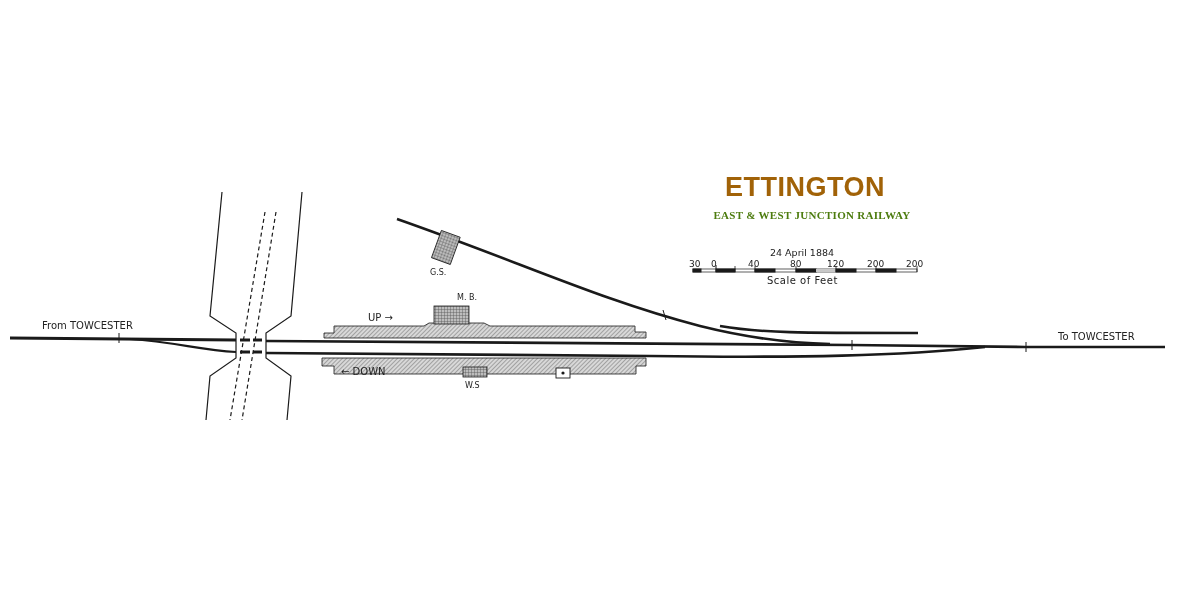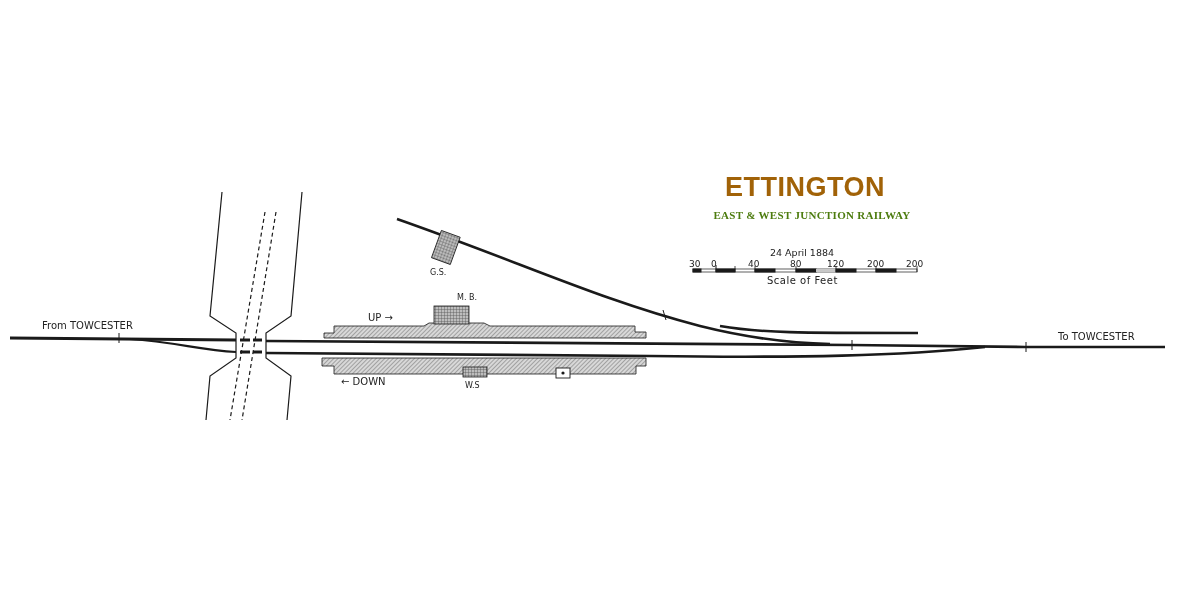--- a/index.html
+++ b/index.html
@@ -20,21 +20,21 @@
       font-size: 10px; color: #222; white-space: nowrap;
     }
     .date { left: 770px; top: 247px; font-size: 9.5px; }
     .scale-caption { left: 767px; top: 275px; letter-spacing: 0.5px; }
     .from { left: 42px; top: 320px; }
     .to { left: 1058px; top: 331px; }
     .mb { left: 441px; top: 293px; font-size: 8px; padding-left: 16px; }
     .gs { left: 430px; top: 268px; font-size: 8px; text-align: center; }
     .ws { left: 465px; top: 381px; font-size: 8px; }
     .up { left: 368px; top: 312px; }
-    .down { left: 341px; top: 376px; text-align: right; }
+    .down { left: 341px; top: 366px; text-align: right; }
     .tick {
       position: absolute; font-family: "DejaVu Sans", sans-serif;
       font-size: 9px; color: #222; top: 259px;
     }
   </style>
 </head>
 <body>
 
 <svg id="diagram" width="1200" height="591" viewBox="0 0 1200 591" xmlns="http://www.w3.org/2000/svg">
   <defs>

